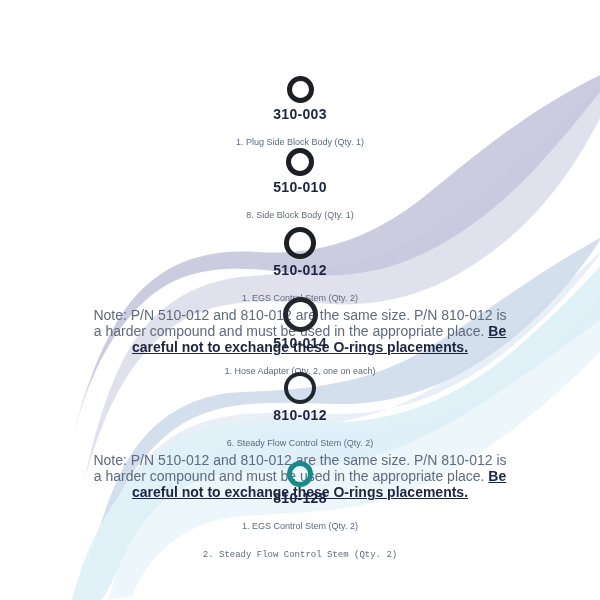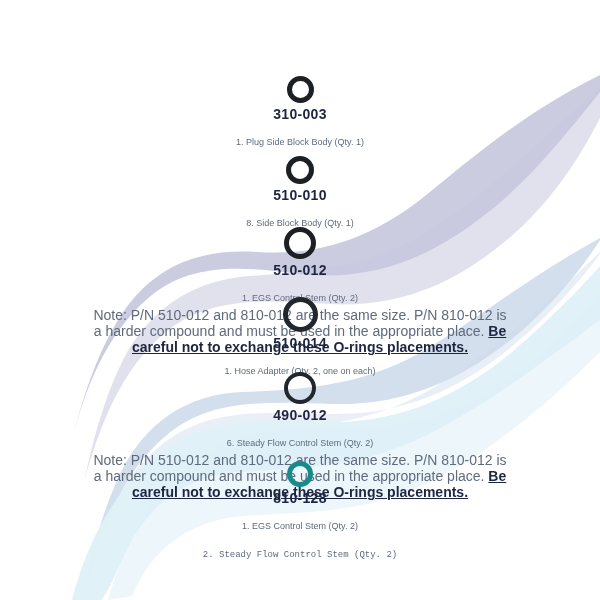--- a/index.html
+++ b/index.html
@@ -157,21 +157,21 @@
   <div id="content">
 
     <div class="entry" style="top:76px">
       <span class="ring-wrap">
         <span class="ring" style="width:27px;height:27px;border-width:5px;border-color:#1c1f24"></span>
       </span>
       <span class="pn">310-003</span>
       <span class="desc">1. Plug Side Block Body (Qty. 1)</span>
     </div>
 
-    <div class="entry" style="top:156px">
+    <div class="entry" style="top:148px">
       <span class="ring-wrap">
         <span class="ring" style="width:28px;height:28px;border-width:5.5px;border-color:#1c1f24"></span>
       </span>
       <span class="pn">510-010</span>
       <span class="desc">8. Side Block Body (Qty. 1)</span>
     </div>
 
     <div class="entry" style="top:227px">
       <span class="ring-wrap">
         <span class="ring" style="width:32px;height:32px;border-width:5.5px;border-color:#1c1f24"></span>
@@ -186,21 +186,21 @@
         <span class="ring" style="width:35px;height:35px;border-width:5px;border-color:#22272e"></span>
       </span>
       <span class="pn">510-014</span>
       <span class="desc">1. Hose Adapter (Qty. 2, one on each)</span>
     </div>
 
     <div class="entry" style="top:372px">
       <span class="ring-wrap">
         <span class="ring" style="width:32px;height:32px;border-width:4.5px;border-color:#22272e"></span>
       </span>
-      <span class="pn">490-012</span>
+      <span class="pn">810-012</span>
       <span class="desc">6. Steady Flow Control Stem (Qty. 2)</span>
       <span class="note"><span>Note: P/N 510-012 and 810-012 are the same size. P/N 810-012 is a harder compound and must be used in the appropriate place. </span><b>Be careful not to exchange these O-rings placements.</b></span>
     </div>
 
     <div class="entry" style="top:461px">
       <span class="ring-wrap">
         <span class="ring" style="width:26px;height:26px;border-width:5px;border-color:#178a8a"></span>
       </span>
       <span class="pn">810-128</span>
       <span class="desc">1. EGS Control Stem (Qty. 2)</span>

